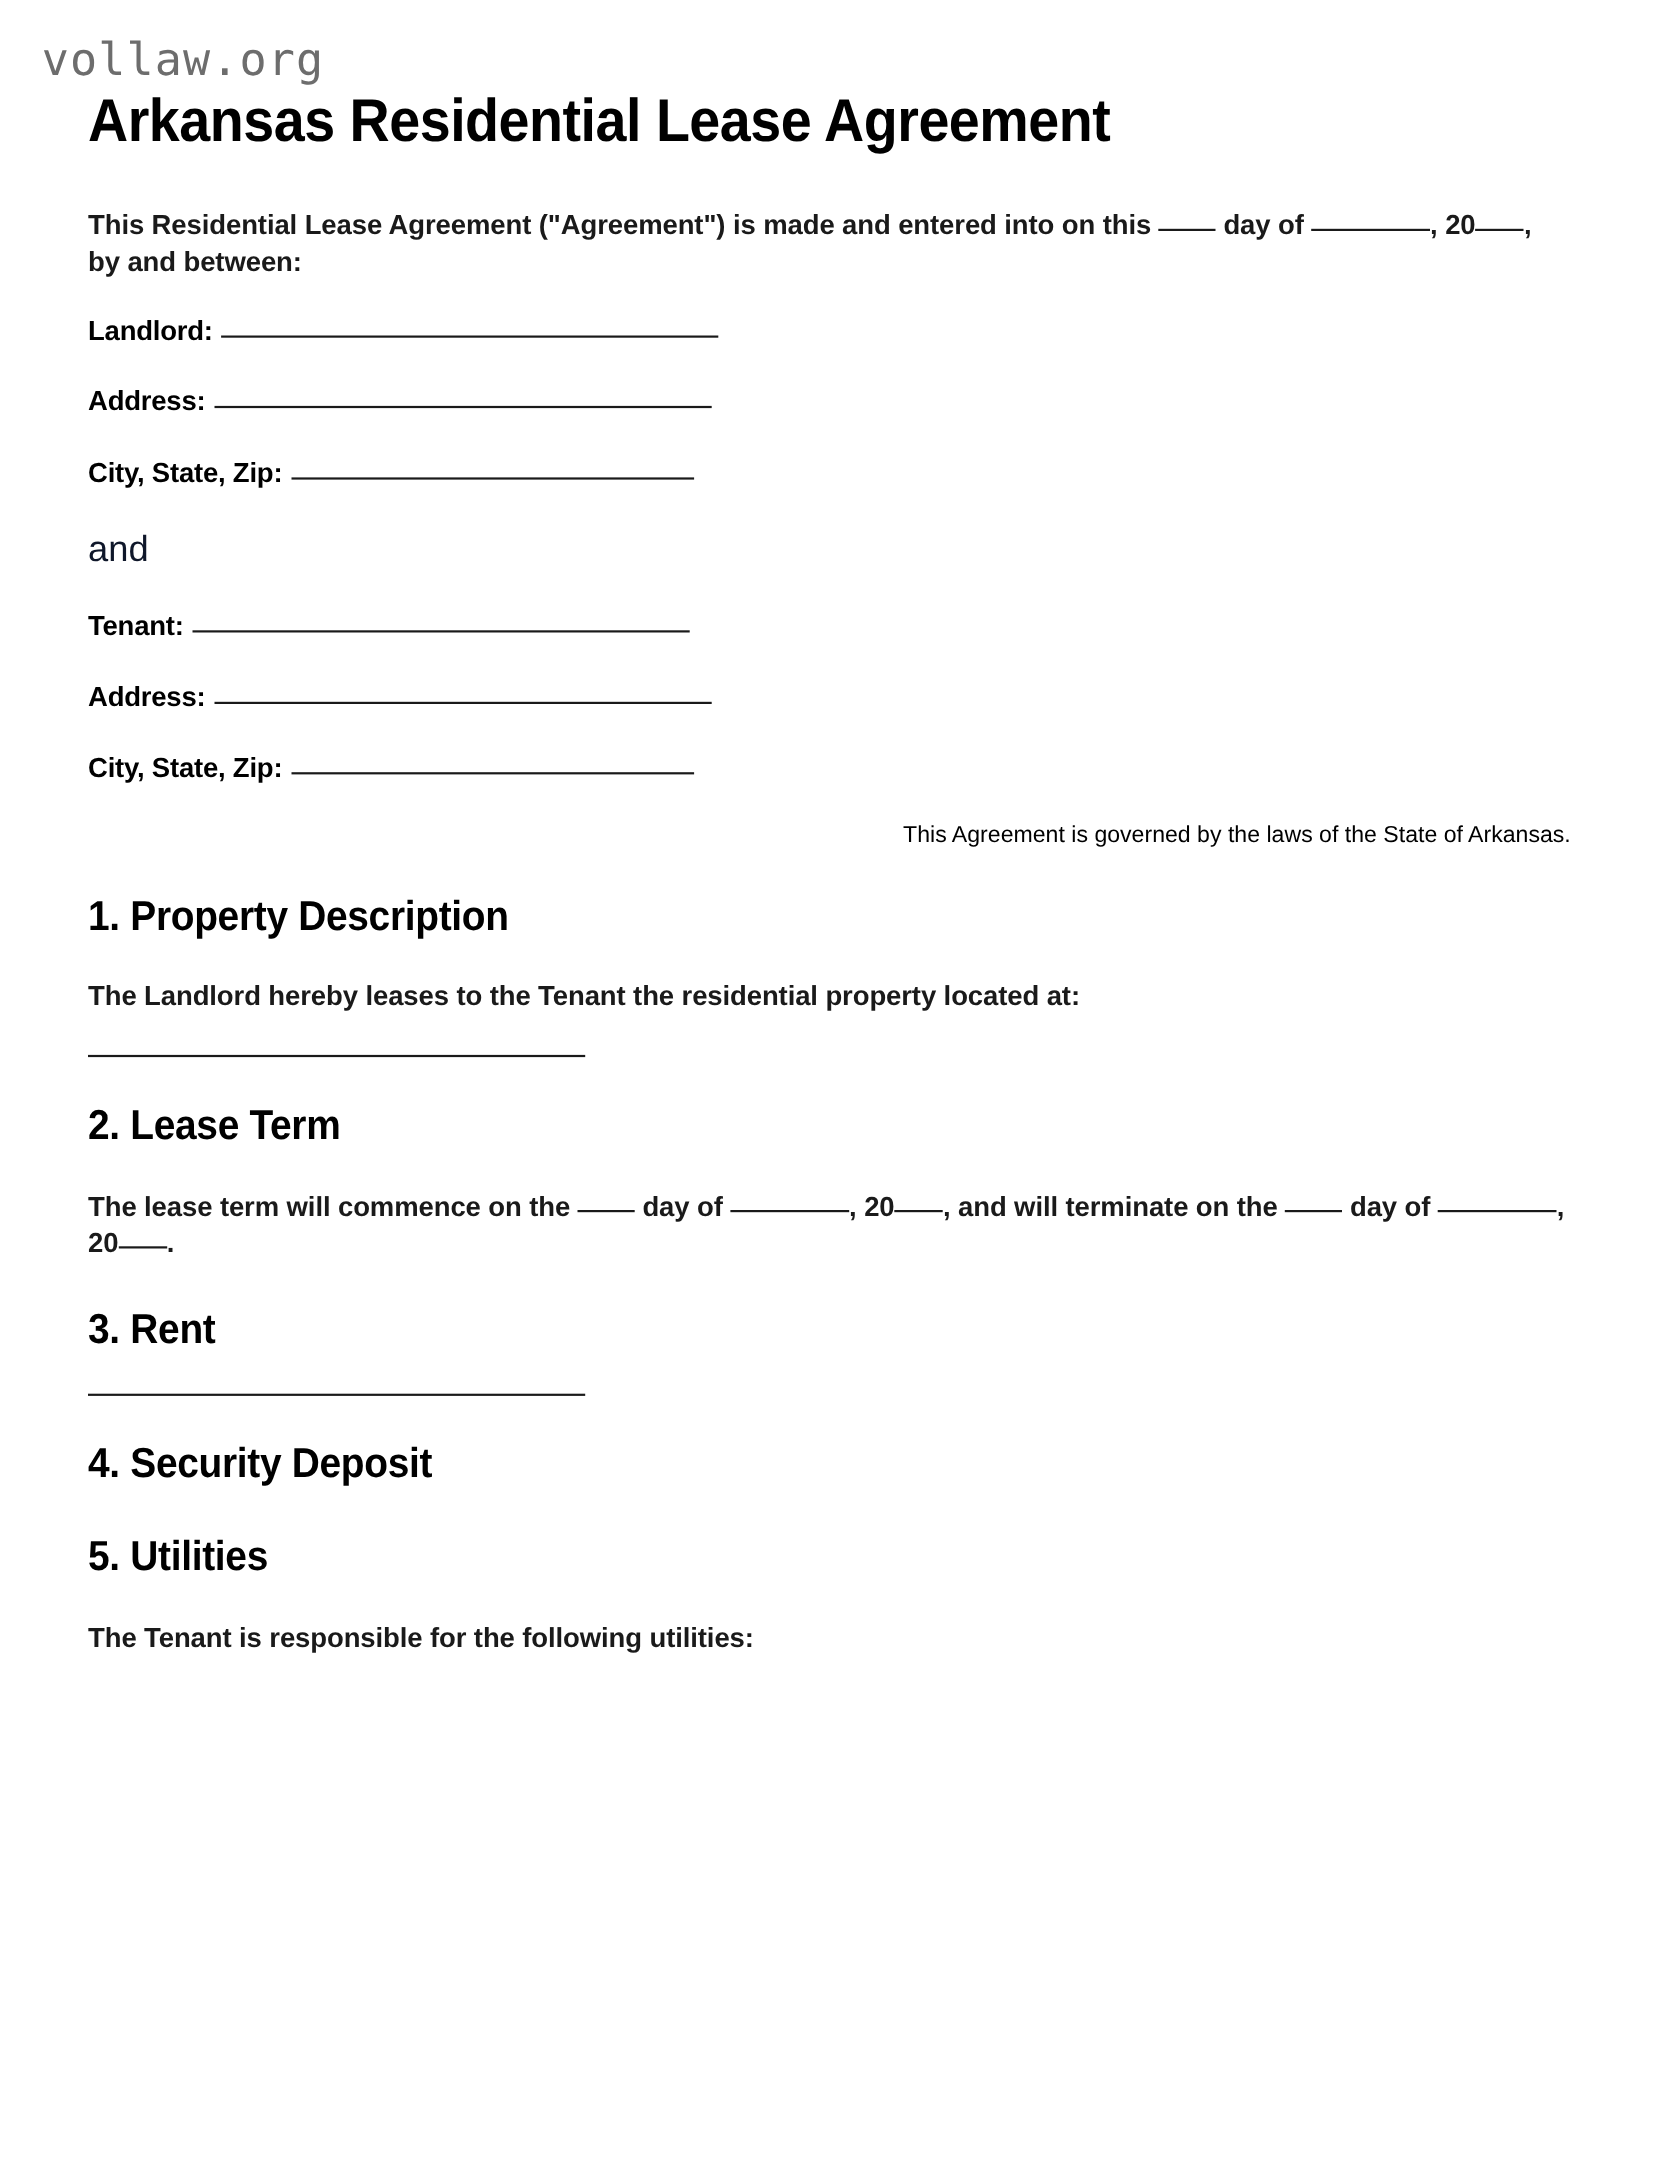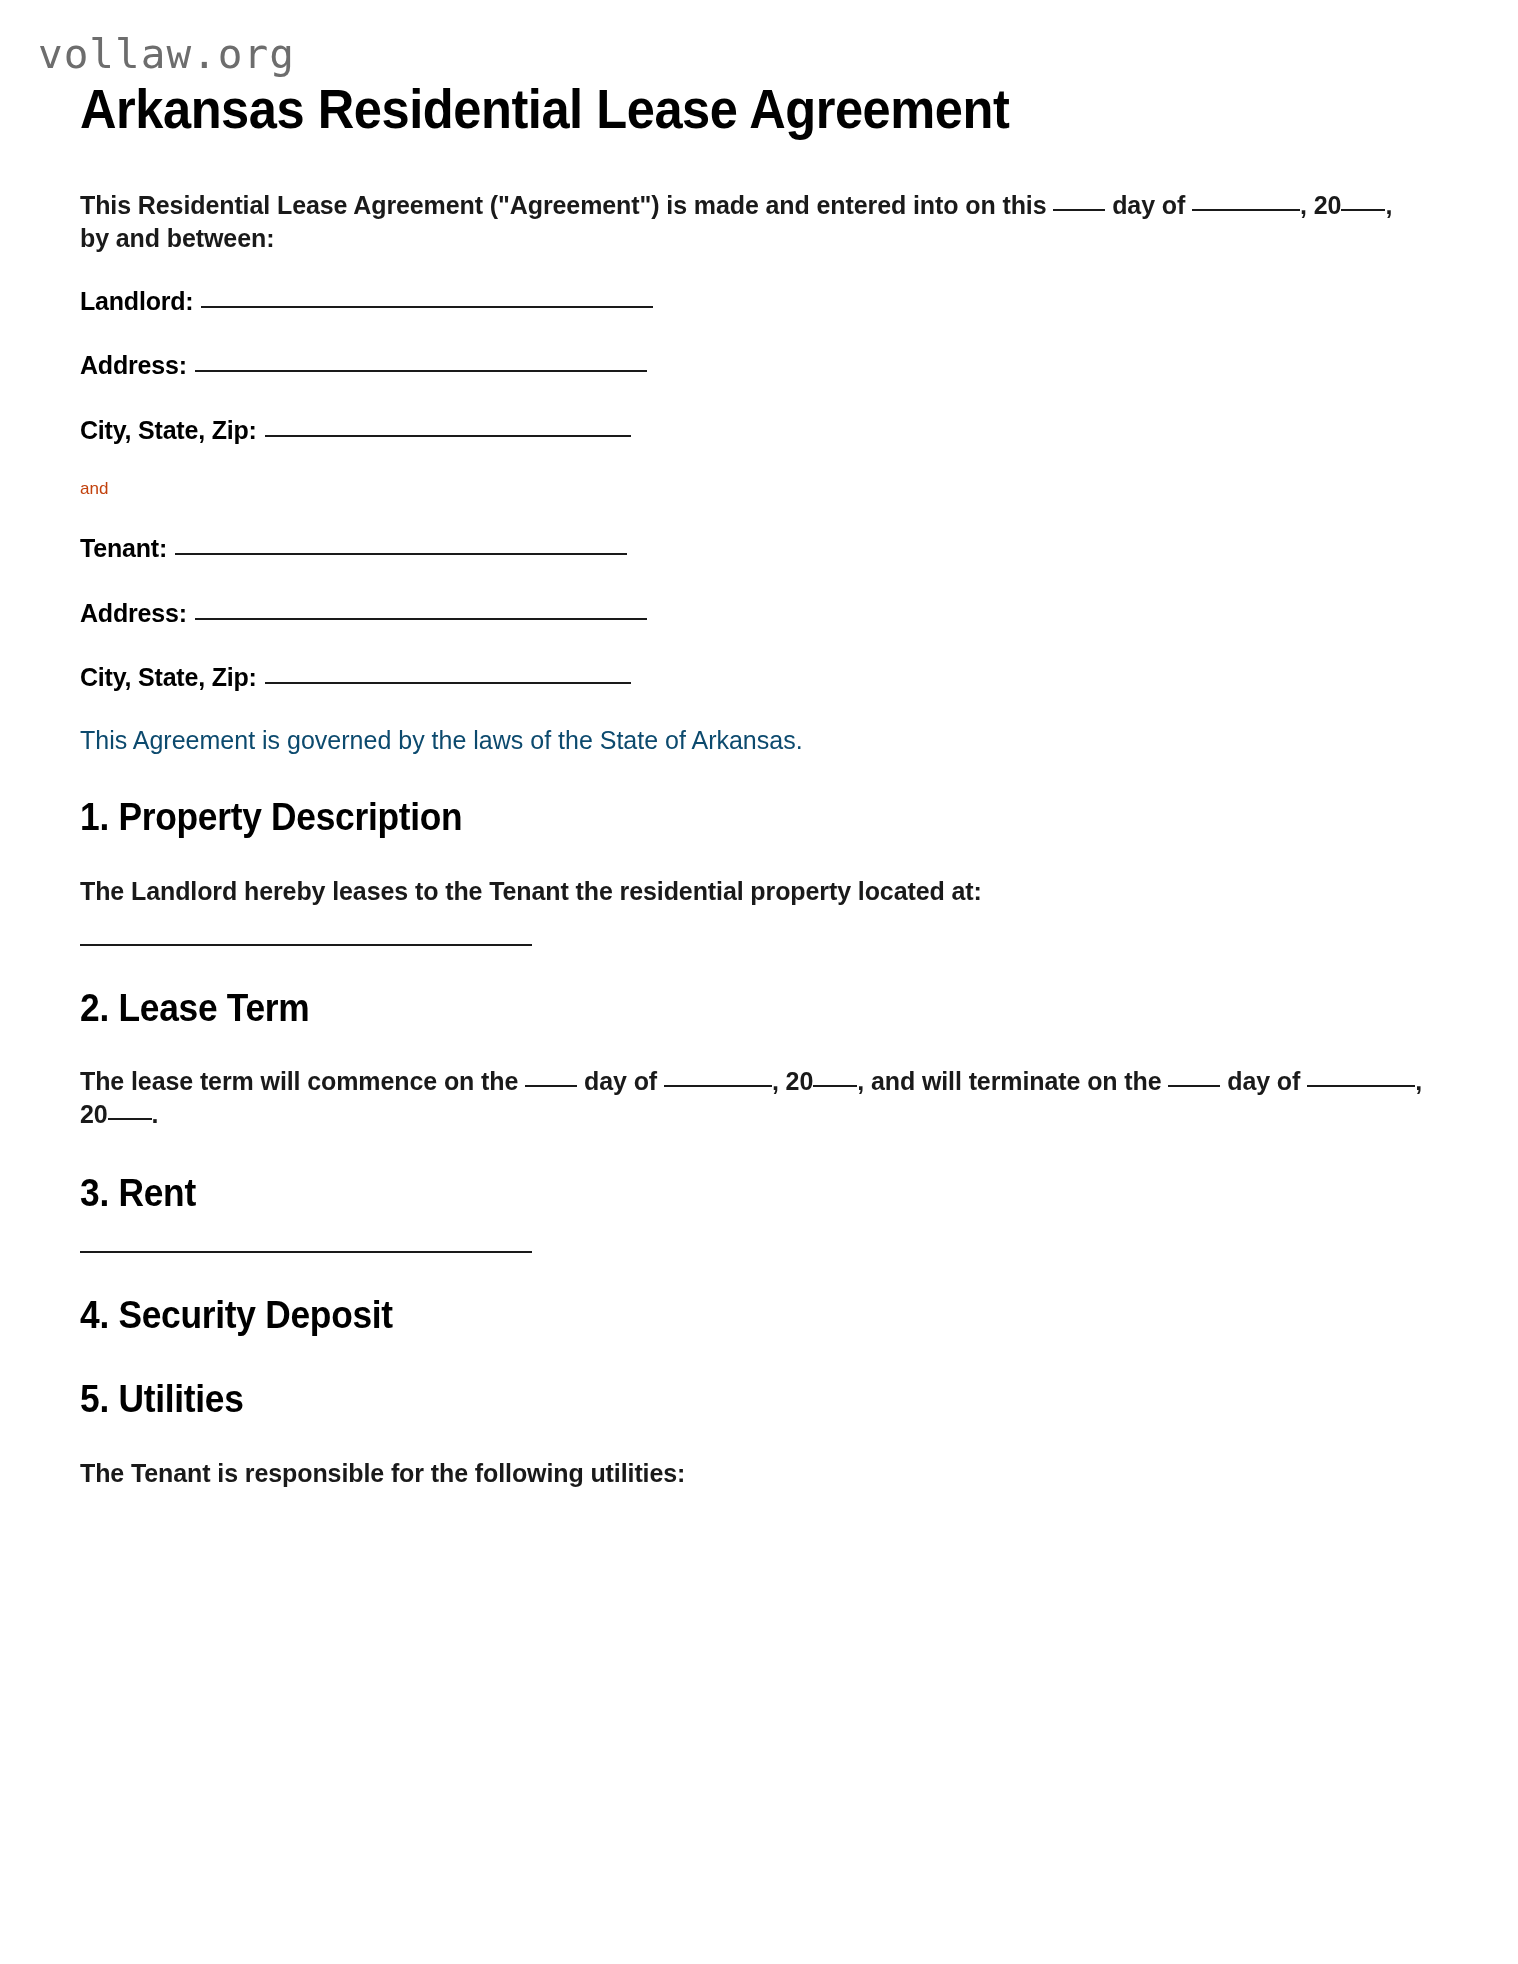--- a/index.html
+++ b/index.html
@@ -76,24 +76,24 @@
   .rule-w1 { width: 452px; }
   .rule-w2 { width: 452px; }
   .rule-w3 { width: 366px; }
   .standalone-rule {
     width: 452px;
     border-bottom: 2.5px solid #1a1a1a;
     height: 0;
     margin: 36px 0 32px 0;
   }
   .plain-line {
-    font-size: 17px;
+    font-size: 33px;
     line-height: 1.3;
     margin: 0 0 32px 0;
-    color: #c2410c;
+    color: #0f172a;
   }
   h2.section-title {
     font-family: "Liberation Sans Narrow", "Liberation Sans", sans-serif;
     font-size: 38px;
     font-weight: bold;
     color: #000000;
     margin: 42px 0 36px 0;
     line-height: 1.1;
     letter-spacing: -0.3px;
     transform: scaleX(0.93);
@@ -102,23 +102,24 @@
   .blank-fill {
     display: inline-block;
     border-bottom: 2.5px solid #1a1a1a;
     vertical-align: 3px;
   }
   .fill-xs { width: 52px; }
   .fill-sm { width: 108px; }
   .fill-md { width: 122px; }
   .fill-yr { width: 44px; }
   .gov-line {
-    font-size: 25px;
+    font-size: 21px;
     margin: 0 0 10px 0;
-    color: #0c4a6e;
+    color: #000000;
+    text-align: right;
   }
 </style>
 </head>
 <body>
 
 <div class="page">
 
   <div class="watermark">vollaw.org</div>
 
   <div class="content">

